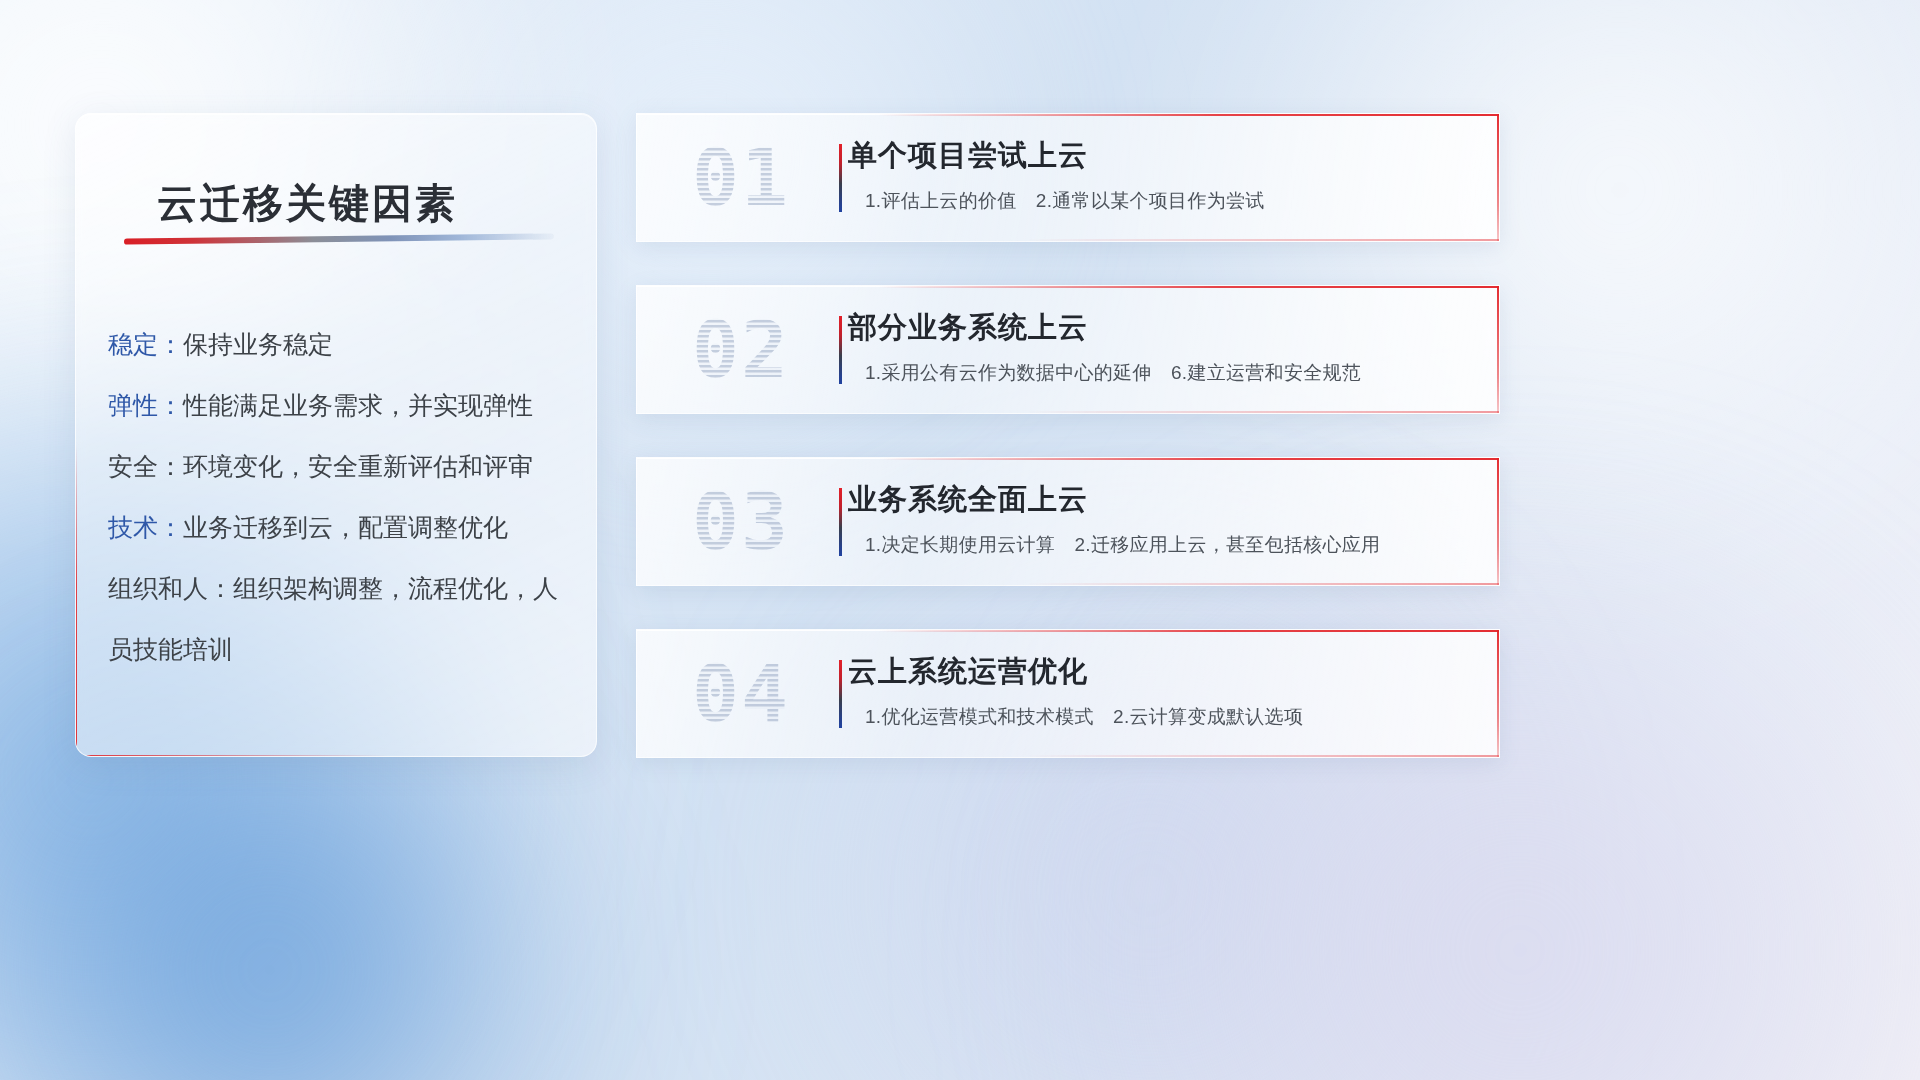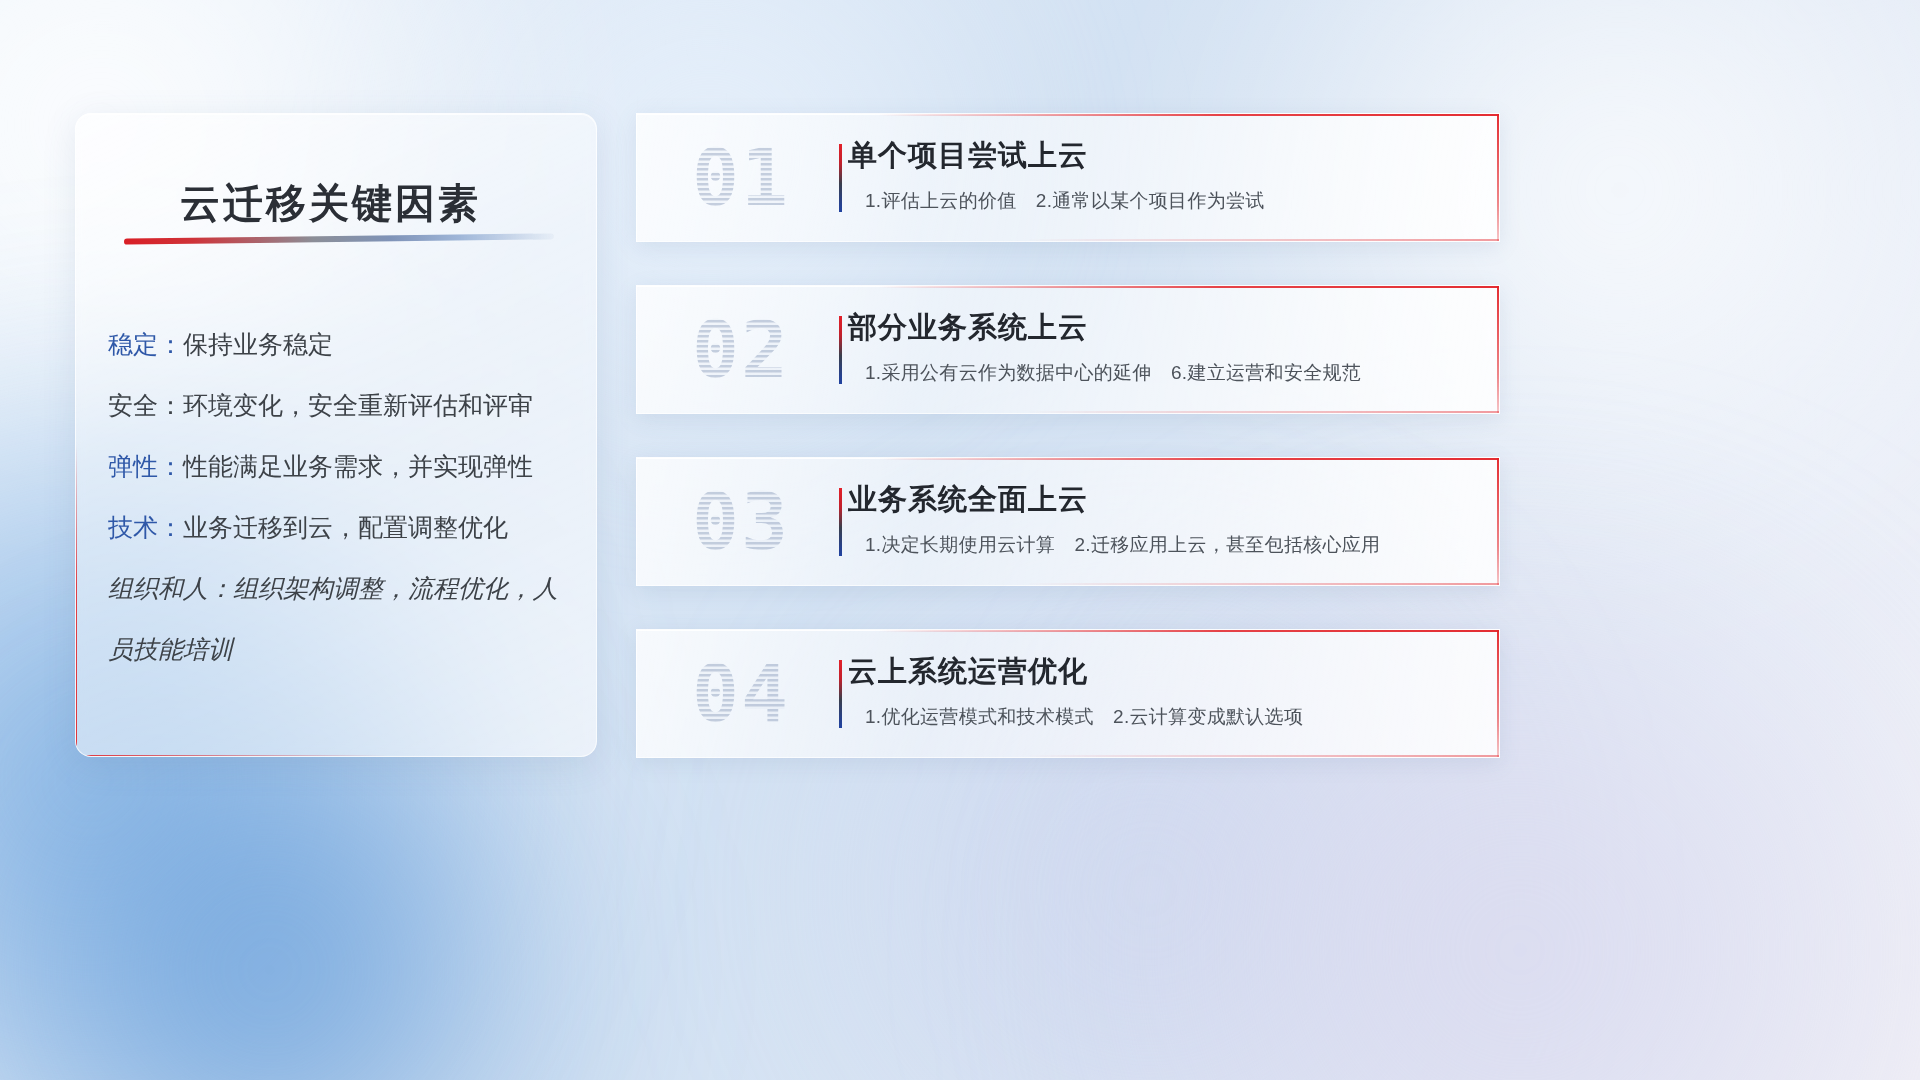--- a/index.html
+++ b/index.html
@@ -40,38 +40,38 @@
   }
   #leftcard .edge-red{
     position:absolute;left:-1px;top:330px;bottom:-1px;width:2px;
     background:linear-gradient(180deg,rgba(226,34,40,0) 0%,rgba(226,34,40,.85) 45%,rgba(226,34,40,.9) 100%);
   }
   #leftcard .edge-red-b{
     position:absolute;left:-1px;right:40%;bottom:-1px;height:2px;
     background:linear-gradient(90deg,rgba(226,34,40,.9),rgba(226,34,40,0));
   }
   #lc-title{
-    position:absolute;left:104px;top:62px;
+    position:absolute;left:81px;top:62px;
     font-size:40px;font-weight:bold;color:#2b2f36;letter-spacing:3px;
     font-family:Liberation Mono, monospace;
   }
   #lc-rule{
     position:absolute;left:48px;top:122px;width:430px;height:6px;
     background:linear-gradient(90deg,#d91f26 0%,#cf3339 16%,#8b8e97 44%,#7f93b8 62%,#9fb6d8 78%,rgba(190,205,226,.15) 100%);
     border-radius:3px;
     transform:skewY(-0.7deg);
   }
   #lc-list{position:absolute;left:32px;top:200px;right:22px;}
   .lc-item{
     font-size:25px;line-height:61px;color:#3d4248;white-space:nowrap;
   }
   .lc-item .lab{font-weight:normal;}
   .lab.blue{color:#2f58a8;}
   .lab.gray{color:#3d4248;}
-  .lc-item.wrap{white-space:normal;line-height:61px;font-style:italic;}
+  .lc-item.wrap{white-space:normal;line-height:61px;}
 
   
   .rcard{
     position:absolute;left:636px;width:862px;height:127px;
     border-radius:0;
     background:linear-gradient(100deg,rgba(255,255,255,.80) 0%,rgba(255,255,255,.52) 34%,rgba(255,255,255,.70) 70%,rgba(255,255,255,.88) 100%);
     box-shadow:0 5px 20px rgba(90,120,160,.13), inset 0 1px 0 rgba(255,255,255,.9);
     border:1px solid rgba(255,255,255,.65);
     overflow:hidden;
   }
@@ -128,24 +128,24 @@
   <div class="edge-red"></div>
   <div class="edge-red-b"></div>
   <div id="lc-title">云迁移关键因素</div>
   <div id="lc-rule"></div>
 
   <div id="lc-list">
     <div class="lc-item">
       <span class="lab blue">稳定：</span><span>保持业务稳定</span>
     </div>
     <div class="lc-item">
-      <span class="lab gray">安全：</span><span>环境变化，安全重新评估和评审</span>
+      <span class="lab blue">弹性：</span><span>性能满足业务需求，并实现弹性</span>
     </div>
     <div class="lc-item">
-      <span class="lab blue">弹性：</span><span>性能满足业务需求，并实现弹性</span>
+      <span class="lab gray">安全：</span><span>环境变化，安全重新评估和评审</span>
     </div>
     <div class="lc-item">
       <span class="lab blue">技术：</span><span>业务迁移到云，配置调整优化</span>
     </div>
     <div class="lc-item wrap">
       <span class="lab gray">组织和人：</span><span>组织架构调整，流程优化，人员技能培训</span>
     </div>
   </div>
 </div>
 

